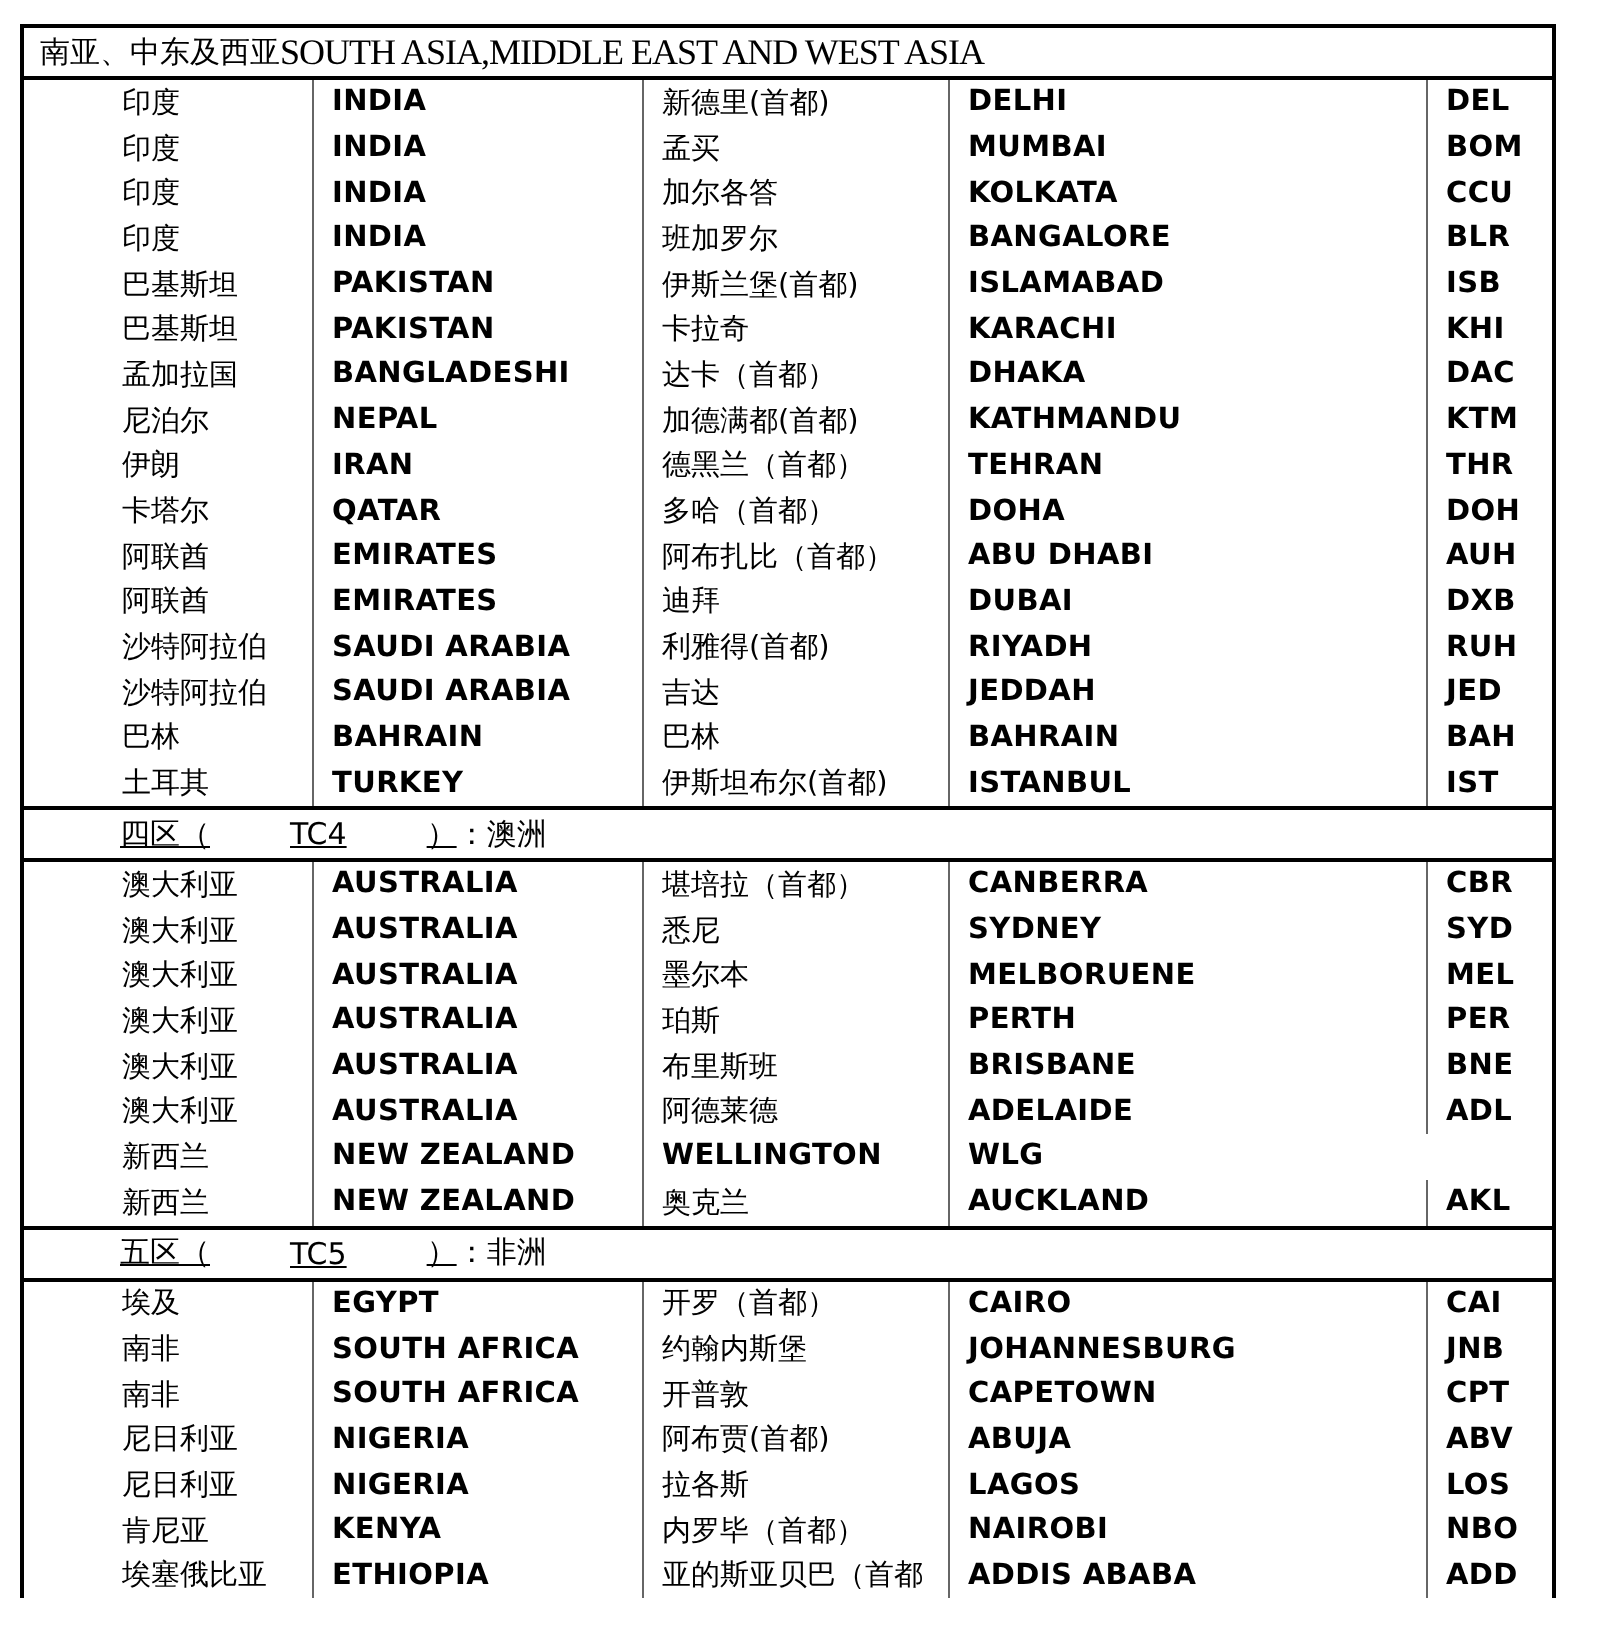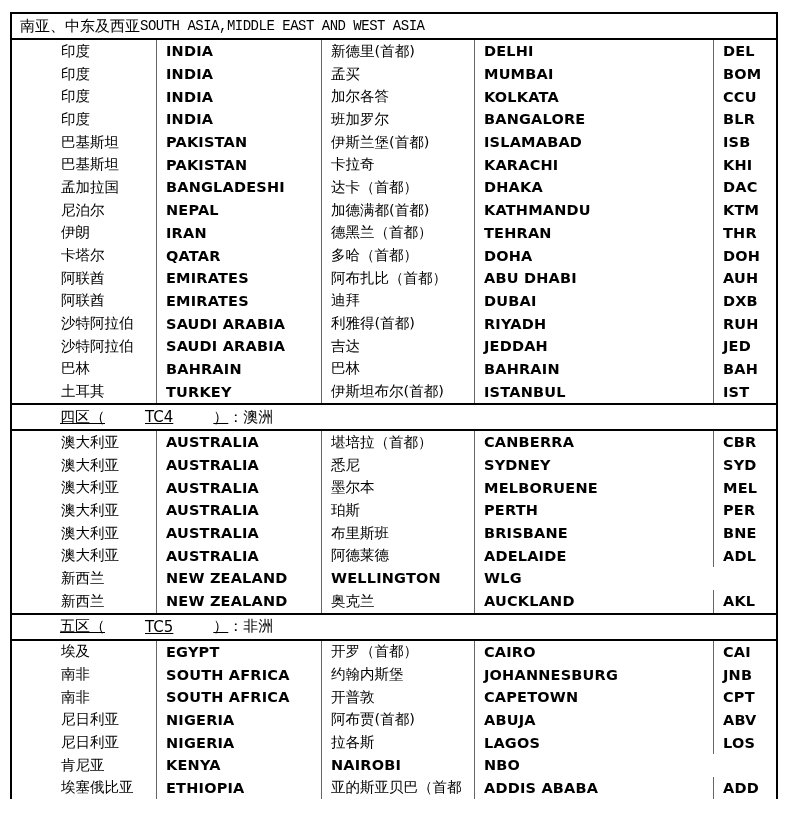--- a/index.html
+++ b/index.html
@@ -29,22 +29,22 @@
     border-bottom: 2px solid #000;
     font-size: 15px;
     white-space: nowrap;
     overflow: hidden;
     font-family: "DejaVu Sans", sans-serif;
   }
   .section:first-child .section-header {
     border-top: none;
   }
   .section-header .mono {
-    font-family: Liberation Mono, monospace;
-    font-size: 14px;
+    font-family: Liberation Serif, serif;
+    font-size: 18px;
     letter-spacing: -0.5px;
   }
   .section-header .u { text-decoration: underline; margin-left: 40px; }
   .section-header .b { font-weight: normal; }
   .row {
     display: grid;
     grid-template-columns: 104px 165px 153px 239px 1fr;
     height: 22.7px;
     margin-left: 40px;
   }
@@ -329,20 +329,21 @@
     <div class="cell-cn">尼日利亚</div>
     <div class="cell-en">NIGERIA</div>
     <div class="cell-cn">拉各斯</div>
     <div class="cell-en">LAGOS</div>
     <div class="cell-en">LOS</div>
   </div>
 
   <div class="row">
     <div class="cell-cn">肯尼亚</div>
     <div class="cell-en">KENYA</div>
+    <div class="cell-cn">内罗毕（首都）</div>
     <div class="cell-en">NAIROBI</div>
     <div class="cell-en">NBO</div>
   </div>
 
   <div class="row">
     <div class="cell-cn">埃塞俄比亚</div>
     <div class="cell-en">ETHIOPIA</div>
     <div class="cell-cn">亚的斯亚贝巴（首都</div>
     <div class="cell-en">ADDIS ABABA</div>
     <div class="cell-en">ADD</div>

